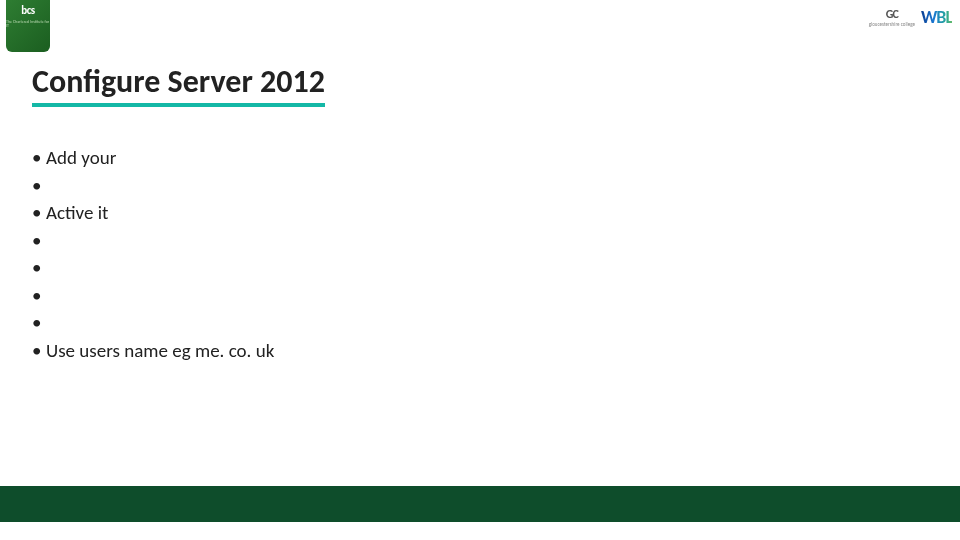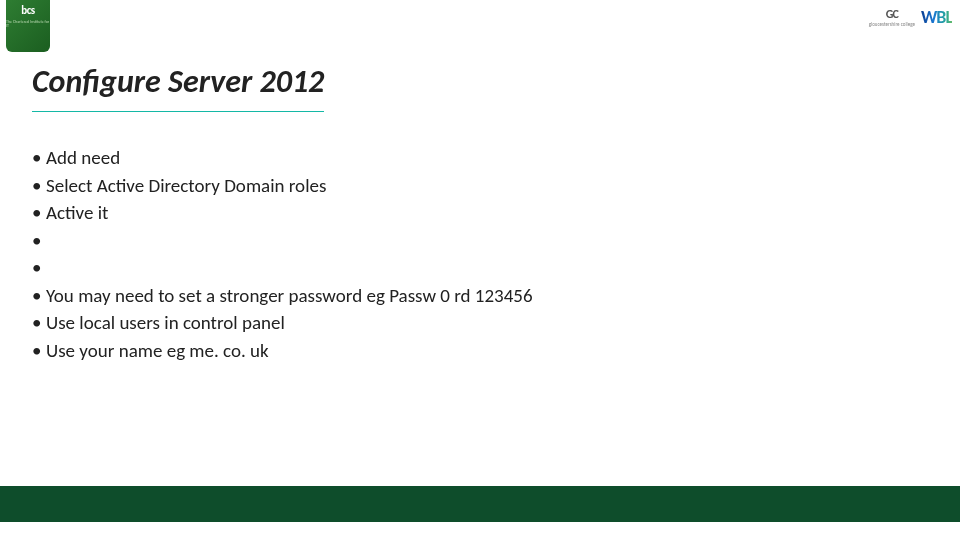--- a/index.html
+++ b/index.html
@@ -22,23 +22,22 @@
   .logo-gc .gc-sub { font-size: 5px; color: #888; letter-spacing: 0; }
   .logo-wbl {
     font-size: 18px; font-weight: 700; letter-spacing: -1px;
     background: linear-gradient(90deg, #0b3d91 0%, #1976d2 40%, #26a69a 80%, #66bb6a 100%);
     -webkit-background-clip: text; background-clip: text; color: transparent;
     position: relative;
   }
   .title {
     position: absolute; left: 32px; top: 62px;
     font-size: 32px; font-weight: 700; color: #222;
-    border-bottom: 1px solid #14b8a6;
-    padding-bottom: 10px;
-    font-style: italic;
+    border-bottom: 4px solid #14b8a6;
+    padding-bottom: 2px;
   }
   .content {
     position: absolute; left: 32px; top: 144px; right: 40px;
     font-size: 19px; color: #222; line-height: 1.45;
   }
   .content .item { display: flex; }
   .content .bullet { width: 14px; flex: 0 0 14px; }
   .footer-bar {
     position: absolute; left: 0; right: 0; bottom: 18px; height: 36px;
     background: #0e4d2b;
@@ -59,44 +58,41 @@
       <div class="gc-sub">gloucestershire college</div>
     </div>
     <div class="logo-wbl">WBL</div>
   </div>
 
   <div class="title">Configure Server 2012</div>
 
   <div class="content">
     <div class="item">
         <span class="bullet">•</span>
-        <span>Add need</span>
+        <span>Add your</span>
       </div>
     <div class="item">
         <span class="bullet">•</span>
-        <span>Select Active Directory Domain roles</span>
       </div>
     <div class="item">
         <span class="bullet">•</span>
         <span>Active it</span>
       </div>
     <div class="item">
         <span class="bullet">•</span>
       </div>
     <div class="item">
         <span class="bullet">•</span>
       </div>
     <div class="item">
         <span class="bullet">•</span>
-        <span>You may need to set a stronger password eg Passw 0 rd 123456</span>
       </div>
     <div class="item">
         <span class="bullet">•</span>
-        <span>Use local users in control panel</span>
       </div>
     <div class="item">
         <span class="bullet">•</span>
-        <span>Use your name eg me. co. uk</span>
+        <span>Use users name eg me. co. uk</span>
       </div>
   </div>
 
   <div class="footer-bar"></div>
 </div>
 
 </body></html>

